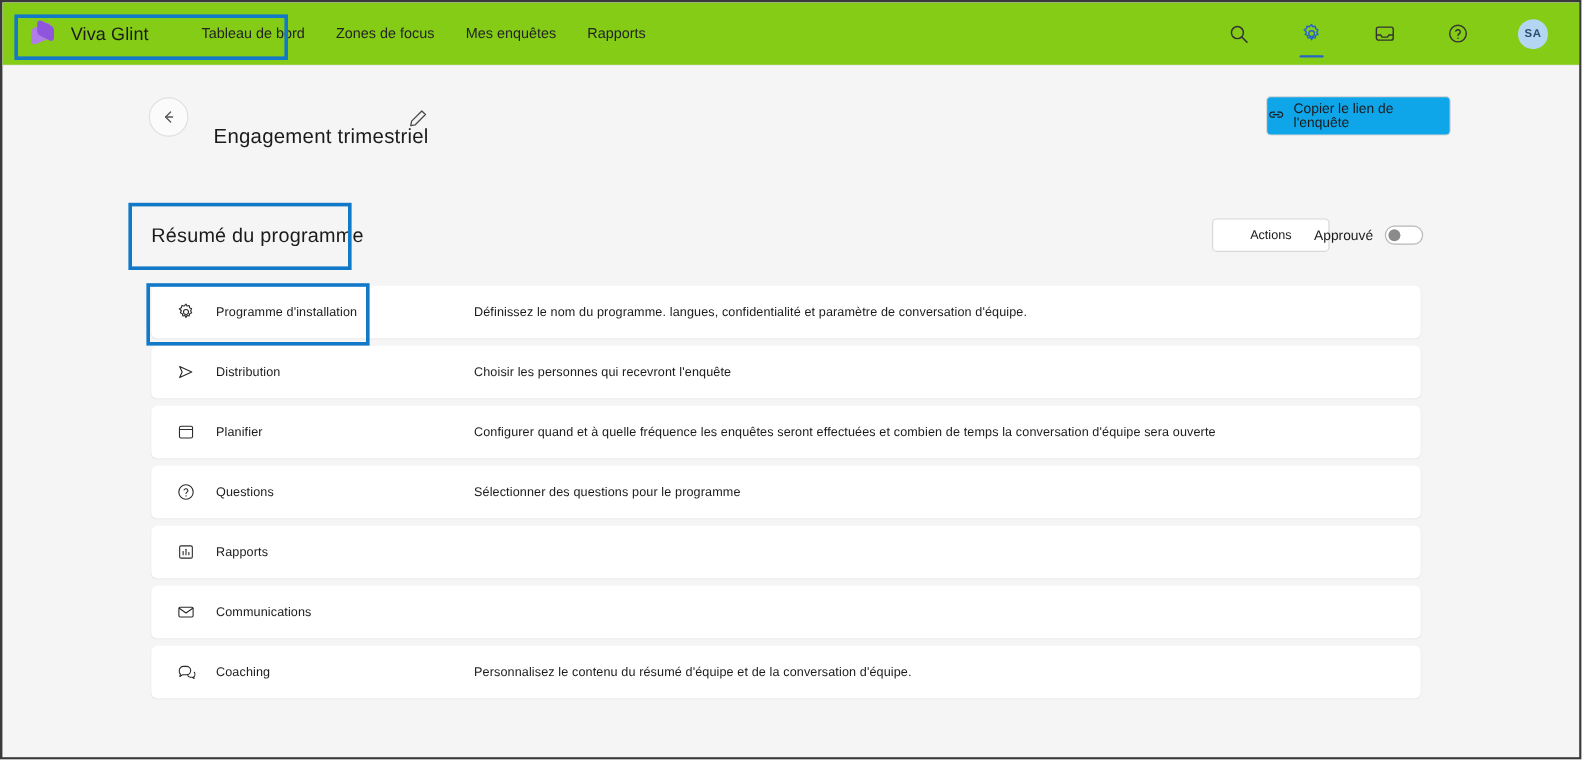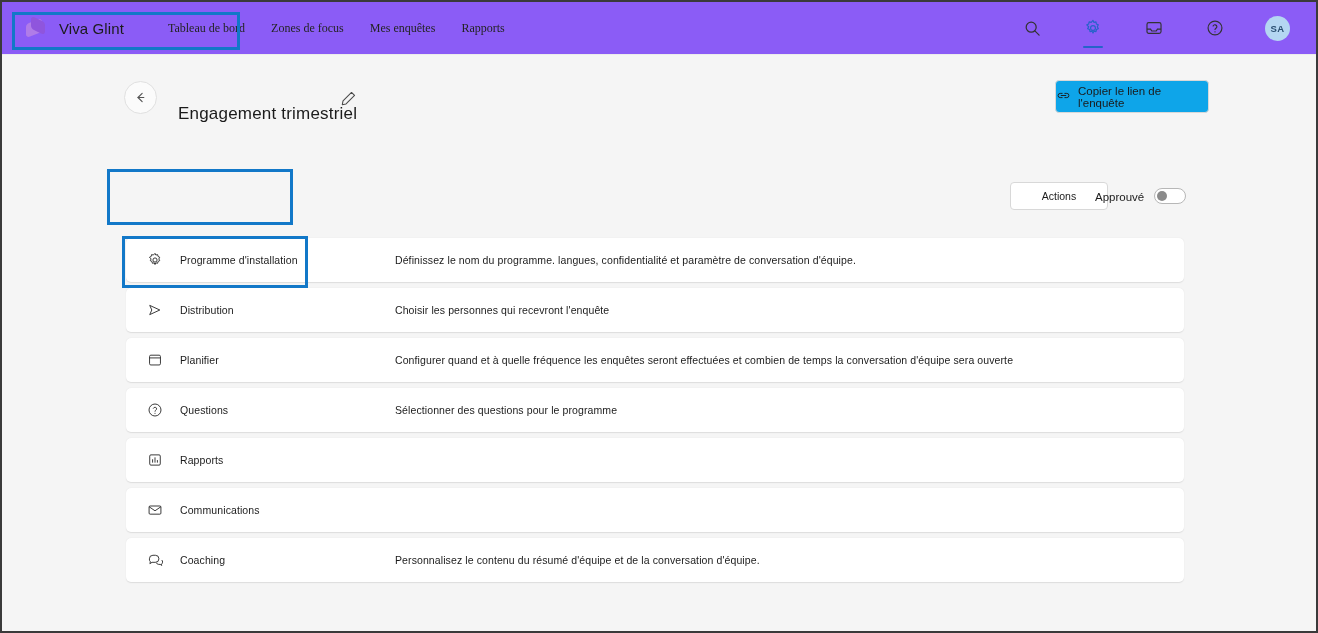--- a/index.html
+++ b/index.html
@@ -19,21 +19,21 @@
     border: 2px solid #3a3a3a;
     overflow: hidden;
   }
 
   
   .topbar {
     position: absolute;
     left: 0; top: 0;
     width: 1314px;
     height: 53px;
-    background: #8b5cf6;
+    background: #84cc16;
     display: flex;
     align-items: center;
     border-bottom: 1px solid #ececec;
   }
 
   .brand {
     display: flex;
     align-items: center;
     margin-left: 22px;
     gap: 11px;
@@ -71,21 +71,20 @@
     align-items: center;
     margin-left: 42px;
     gap: 22px;
   }
   .nav-link {
     font-size: 12px;
     color: #242424;
     white-space: nowrap;
     cursor: pointer;
     padding: 4px 2px;
-    font-family: Liberation Serif, serif;
   }
 
   .topbar-right {
     margin-left: auto;
     margin-right: 26px;
     display: flex;
     align-items: center;
     gap: 39px;
   }
   .ticon {
@@ -345,20 +344,21 @@
   <div class="copy-link-btn">
     <span>
       <svg width="15" height="15" viewBox="0 0 20 20" fill="none" stroke="currentColor" stroke-width="1.25">
         <path d="M8.2 7.2H5.6a2.8 2.8 0 100 5.6h2.6M11.8 7.2h2.6a2.8 2.8 0 110 5.6h-2.6" stroke-linecap="round"></path>
         <line x1="6.9" y1="10" x2="13.1" y2="10" stroke-linecap="round"></line>
       </svg>
     </span>
     <span>Copier le lien de l'enquête</span>
   </div>
 
+  <div class="section-title">Résumé du programme</div>
 
   <div class="actions-btn">
     <span>Actions</span>
   </div>
 
   <div class="approved-label">Approuvé</div>
 
   <div class="toggle">
     <span class="knob"></span>
   </div>

